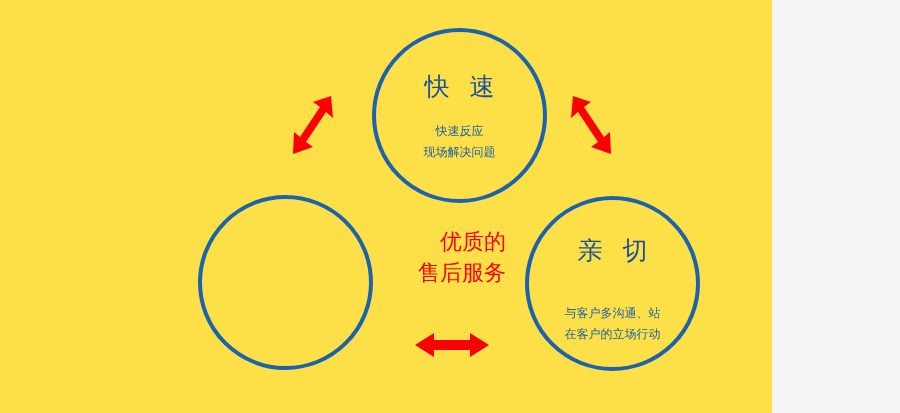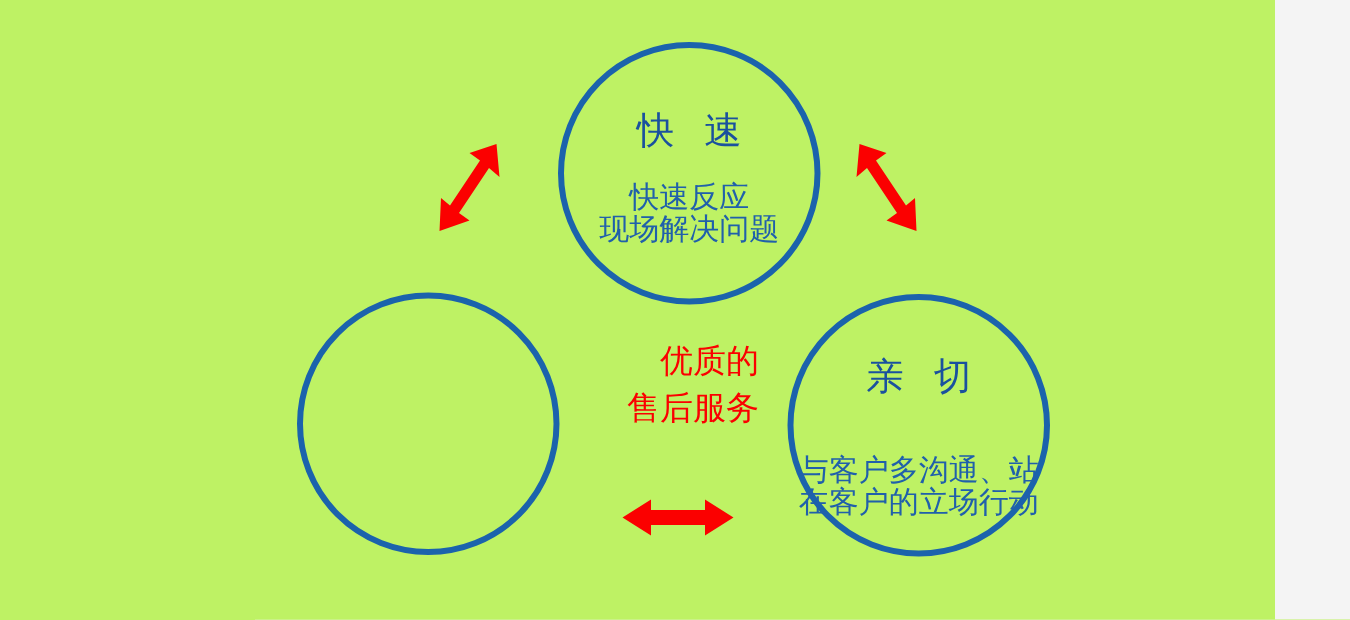--- a/index.html
+++ b/index.html
@@ -8,23 +8,23 @@
   }
   body {
     width: 900px;
     height: 413px;
     background: #f4f4f4;
     font-family: "DejaVu Sans", "Liberation Sans", sans-serif;
     overflow: hidden;
   }
   #stage {
     position: relative;
-    width: 850px;
+    width: 772px;
     height: 413px;
-    background: #bef264;
+    background: #fde047;
   }
   .circle {
     position: absolute;
     width: 175px;
     height: 175px;
     border-radius: 50%;
     border: 4px solid #1b63ac;
     box-sizing: border-box;
     display: flex;
     flex-direction: column;
@@ -43,21 +43,21 @@
     text-indent: 6px;
     font-weight: 400;
     line-height: 1;
   }
   .circle-top .circle-title   { margin-top: 42px; }
   .circle-left .circle-title  { margin-top: 38px; }
   .circle-right .circle-title { margin-top: 38px; }
 
   .circle-desc {
     color: #2060ab;
-    font-size: 20px;
+    font-size: 12px;
     line-height: 21px;
     font-weight: 400;
     white-space: pre-line;
     width: 165px;
   }
   .circle-top .circle-desc   { margin-top: 22px; }
   .circle-left .circle-desc  { margin-top: 20px; width: 160px; }
   .circle-right .circle-desc { margin-top: 22px; width: 168px; text-align: center; }
 
   .center-text {

